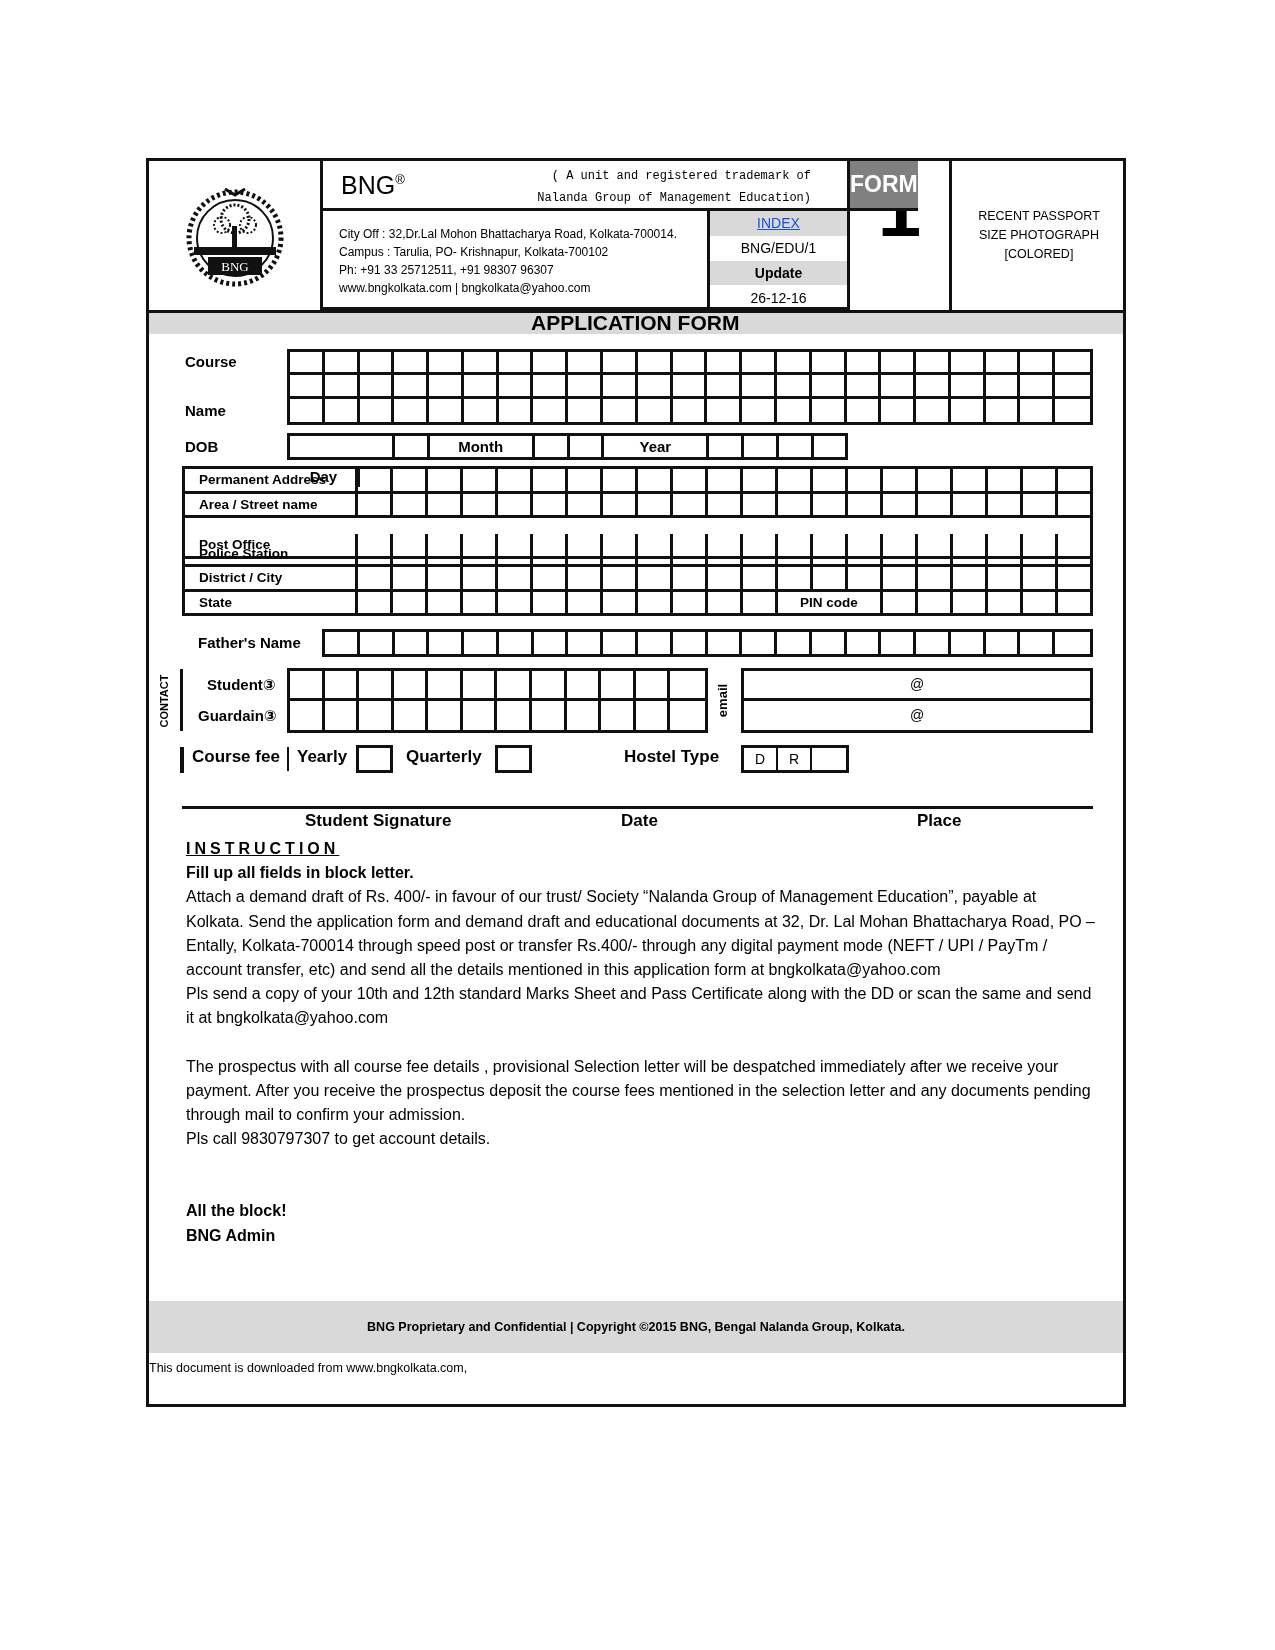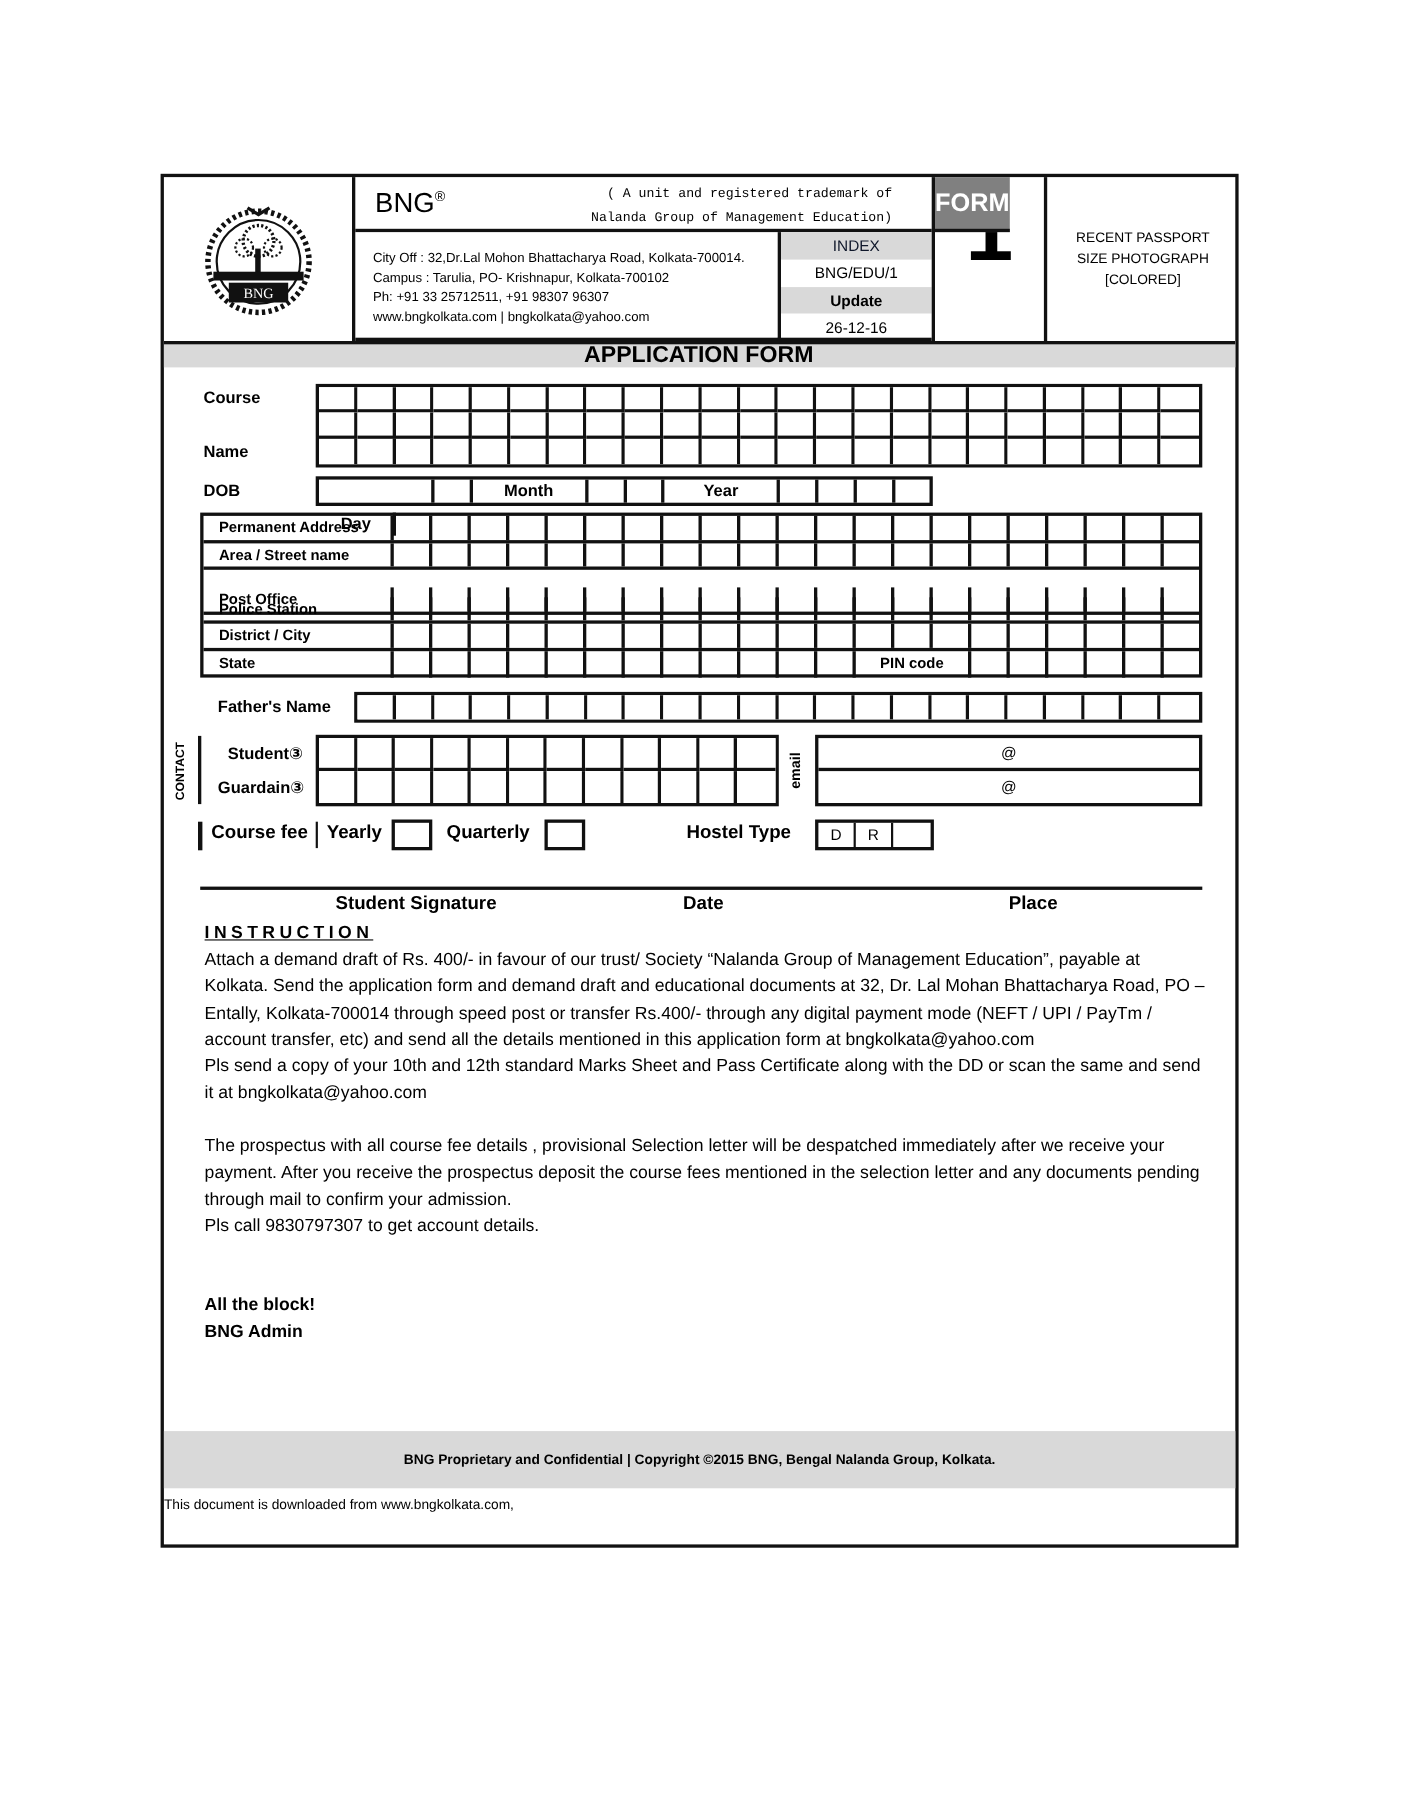--- a/index.html
+++ b/index.html
@@ -11,21 +11,21 @@
   
   .hdr-logo { position: absolute; left: 0; top: 0; width: 174px; height: 149px; border-right: 3px solid #111; display: flex; align-items: center; justify-content: center; }
   .hdr-org { position: absolute; left: 174px; top: 0; width: 524px; height: 50px; border-bottom: 3px solid #111; }
   .hdr-org .brand { position: absolute; left: 18px; top: 10px; font-size: 25px; }
   .hdr-org .brand sup { font-size: 13px; vertical-align: 10px; }
   .hdr-org .tagline { position: absolute; left: 148px; top: 4px; width: 340px; text-align: right; font-family: Liberation Mono, monospace; font-size: 12px; line-height: 22px; }
   .hdr-addr { position: absolute; left: 174px; top: 50px; width: 386px; height: 99px; border-bottom: 3px solid #111; padding: 14px 0 0 16px; font-size: 12px; line-height: 18px; }
   .hdr-meta { position: absolute; left: 558px; top: 50px; width: 140px; height: 99px; border-left: 3px solid #111; border-bottom: 3px solid #111; }
   .hdr-meta div { height: 24.75px; display: flex; align-items: center; justify-content: center; font-size: 14px; }
   .hdr-meta .shade { background: #d9d9d9; }
-  .hdr-meta .link { color: #0f172a; }
+  .hdr-meta .link { color: #1d4ed8; text-decoration: underline; }
   .hdr-meta .bold { font-weight: bold; }
   .hdr-form { position: absolute; left: 698px; top: 0; width: 105px; height: 149px; border-left: 3px solid #111; border-right: 3px solid #111; }
   .hdr-form .lbl { height: 50px; background: #808080; color: #fff; font-weight: bold; font-size: 23px; display: flex; align-items: center; justify-content: center; border-bottom: 3px solid #111; }
   .hdr-form .num { height: 96px; display: flex; align-items: center; justify-content: center; font-size: 78px; font-weight: bold; }
   .hdr-photo { position: absolute; left: 803px; top: 0; width: 174px; height: 149px; display: flex; align-items: flex-start; justify-content: center; padding-top: 46px; text-align: center; font-size: 12.5px; line-height: 19px; }
 
   .title-bar { position: absolute; left: 0; top: 149px; width: 974px; height: 24px; background: #d9d9d9; border-top: 3px solid #111; }
   .title-bar span { position: absolute; left: 382px; top: -2px; font-size: 21px; font-weight: bold; text-align: right; }
 
   
@@ -449,20 +449,21 @@
     </div>
   </div>
 
   <div class="sig-line"></div>
   <div class="sig-lbl" style="left:156px;">Student Signature</div>
   <div class="sig-lbl" style="left:472px;">Date</div>
   <div class="sig-lbl" style="left:768px;">Place</div>
 
   <div class="instr">
     <p class="head">INSTRUCTION</p>
+    <p class="b">Fill up all fields in block letter.</p>
     <p>Attach a demand draft of Rs. 400/- in favour of our trust/ Society “Nalanda Group of Management Education”, payable at Kolkata. Send the application form and demand draft and educational documents at 32, Dr. Lal Mohan Bhattacharya Road, PO – Entally, Kolkata-700014 through speed post or transfer Rs.400/- through any digital payment mode (NEFT / UPI / PayTm / account transfer, etc) and send all the details mentioned in this application form at bngkolkata@yahoo.com</p>
     <p>Pls send a copy of your 10th and 12th standard Marks Sheet and Pass Certificate along with the DD or scan the same and send it at bngkolkata@yahoo.com</p>
     <div class="gap"></div>
     <p>The prospectus with all course fee details , provisional Selection letter will be despatched immediately after we receive your payment. After you receive the prospectus deposit the course fees mentioned in the selection letter and any documents pending through mail to confirm your admission.</p>
     <p>Pls call 9830797307 to get account details.</p>
     <div class="gap2"></div>
     <p class="b">All the block!</p>
     <p class="b">BNG Admin</p>
   </div>
 

